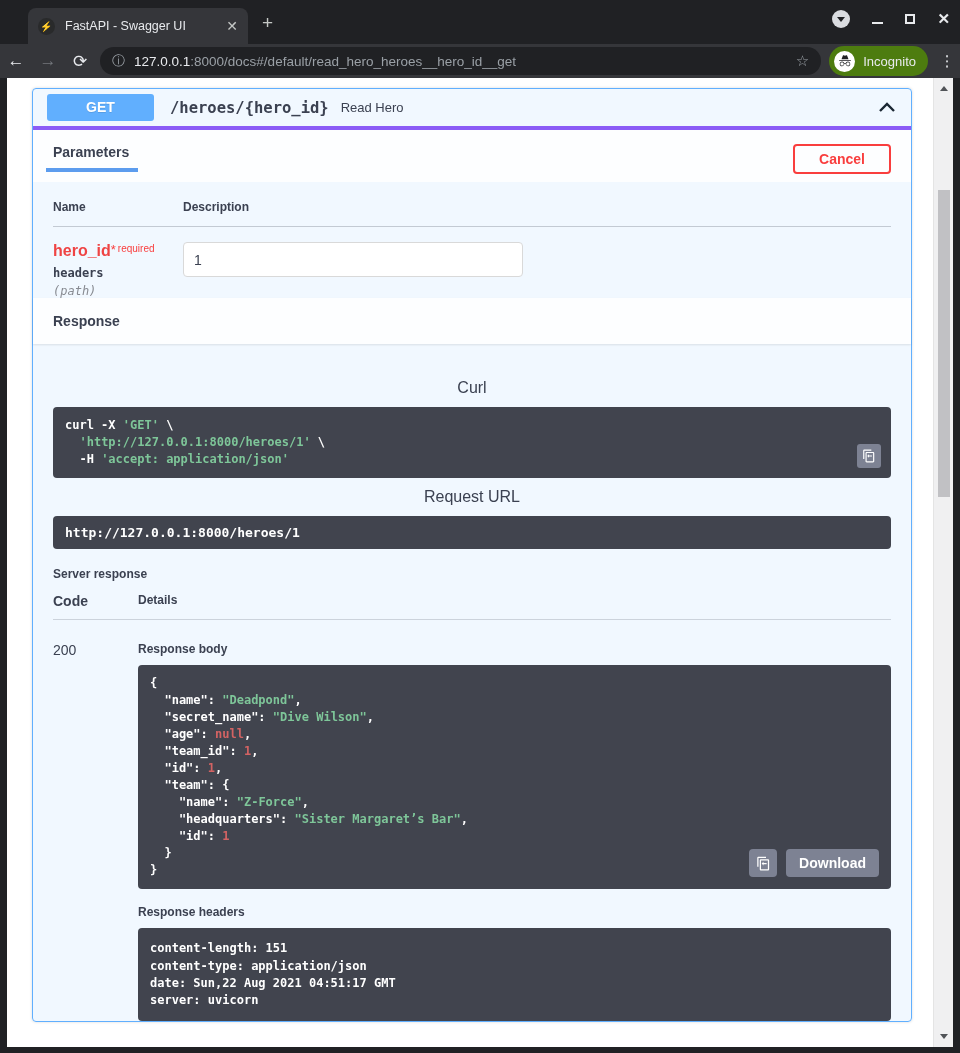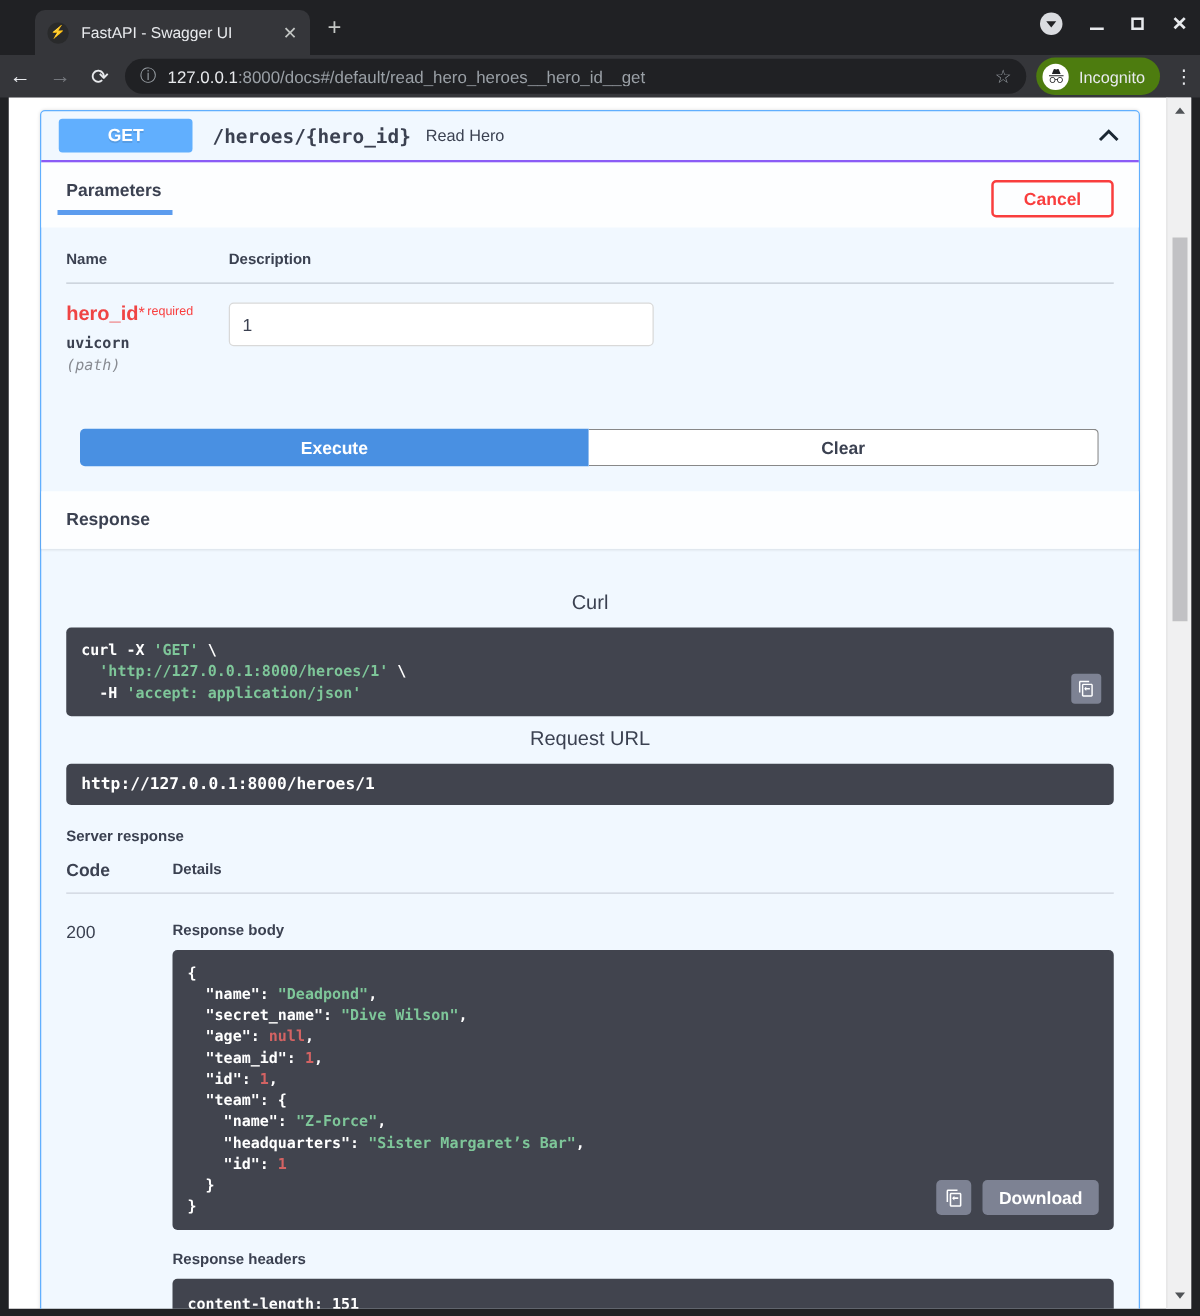--- a/index.html
+++ b/index.html
@@ -52,21 +52,21 @@
   .sb-up, .sb-down { position:absolute; left:0; width:20px; height:16px; display:flex;
                      align-items:center; justify-content:center; }
   .sb-up { top:2px; } .sb-down { bottom:2px; }
   .sb-up:after { content:""; border:4px solid transparent; border-bottom:5px solid #505357; margin-bottom:3px; }
   .sb-down:after { content:""; border:4px solid transparent; border-top:5px solid #505357; margin-top:3px; }
   .sb-thumb { position:absolute; left:4px; top:112px; width:12px; height:307px; background:#c1c1c4; }
 
   
   .opblock { margin:10px 21px 0 25px; border:1px solid #61affe; border-radius:4px;
              background:rgba(97,175,254,.09); box-shadow:0 0 3px rgba(0,0,0,.15); color:#3b4151; }
-  .opblock-header { display:flex; align-items:center; padding:6px 14px; border-bottom:2px solid #8b5cf6;
+  .opblock-header { display:flex; align-items:center; padding:6px 14px; border-bottom:4px solid #8b5cf6;
                     height:41px; }
   .method-badge { background:#61affe; color:#fff; font-weight:bold; font-size:14px; border-radius:3px;
                   width:107px; height:27px; line-height:27px; text-align:center; flex:0 0 107px;
                   text-shadow:0 1px 0 rgba(0,0,0,.1); }
   .op-path { font-family:"DejaVu Sans Mono", monospace; font-weight:bold; font-size:15.5px;
              color:#3b4151; margin-left:16px; }
   .op-summary { font-size:13px; color:#3b4151; margin-left:12px; flex:1; }
   .chevron { width:20px; height:20px; }
 
   .tab-header { background:rgba(255,255,255,.85); display:flex; align-items:flex-start;
@@ -191,33 +191,29 @@
         </div>
 
         <div class="params-table">
           <div class="pt-head">
             <div class="c1">Name</div>
             <div class="c2">Description</div>
           </div>
           <div class="pt-row">
             <div class="c1">
               <div><span class="param-name">hero_id</span><span class="req-star">*</span><span class="req-label">required</span></div>
-              <div class="param-type">uvicorn</div>
+              <div class="param-type">headers</div>
               <div class="param-in">(path)</div>
             </div>
             <div class="c2">
               <input class="param-input" value="1" style="">
             </div>
           </div>
         </div>
 
-        <div class="execute-row">
-          <button class="execute-btn">Execute</button>
-          <button class="clear-btn">Clear</button>
-        </div>
 
         <div class="section-header">
           <span class="section-title">Response</span>
         </div>
 
         <div class="responses-inner">
 
           <div class="block-label">Curl</div>
           <div class="code-block curl-block">
             <pre><span class="tok-p">curl -X </span><span class="tok-s">'GET'</span><span class="tok-p"> \</span>

